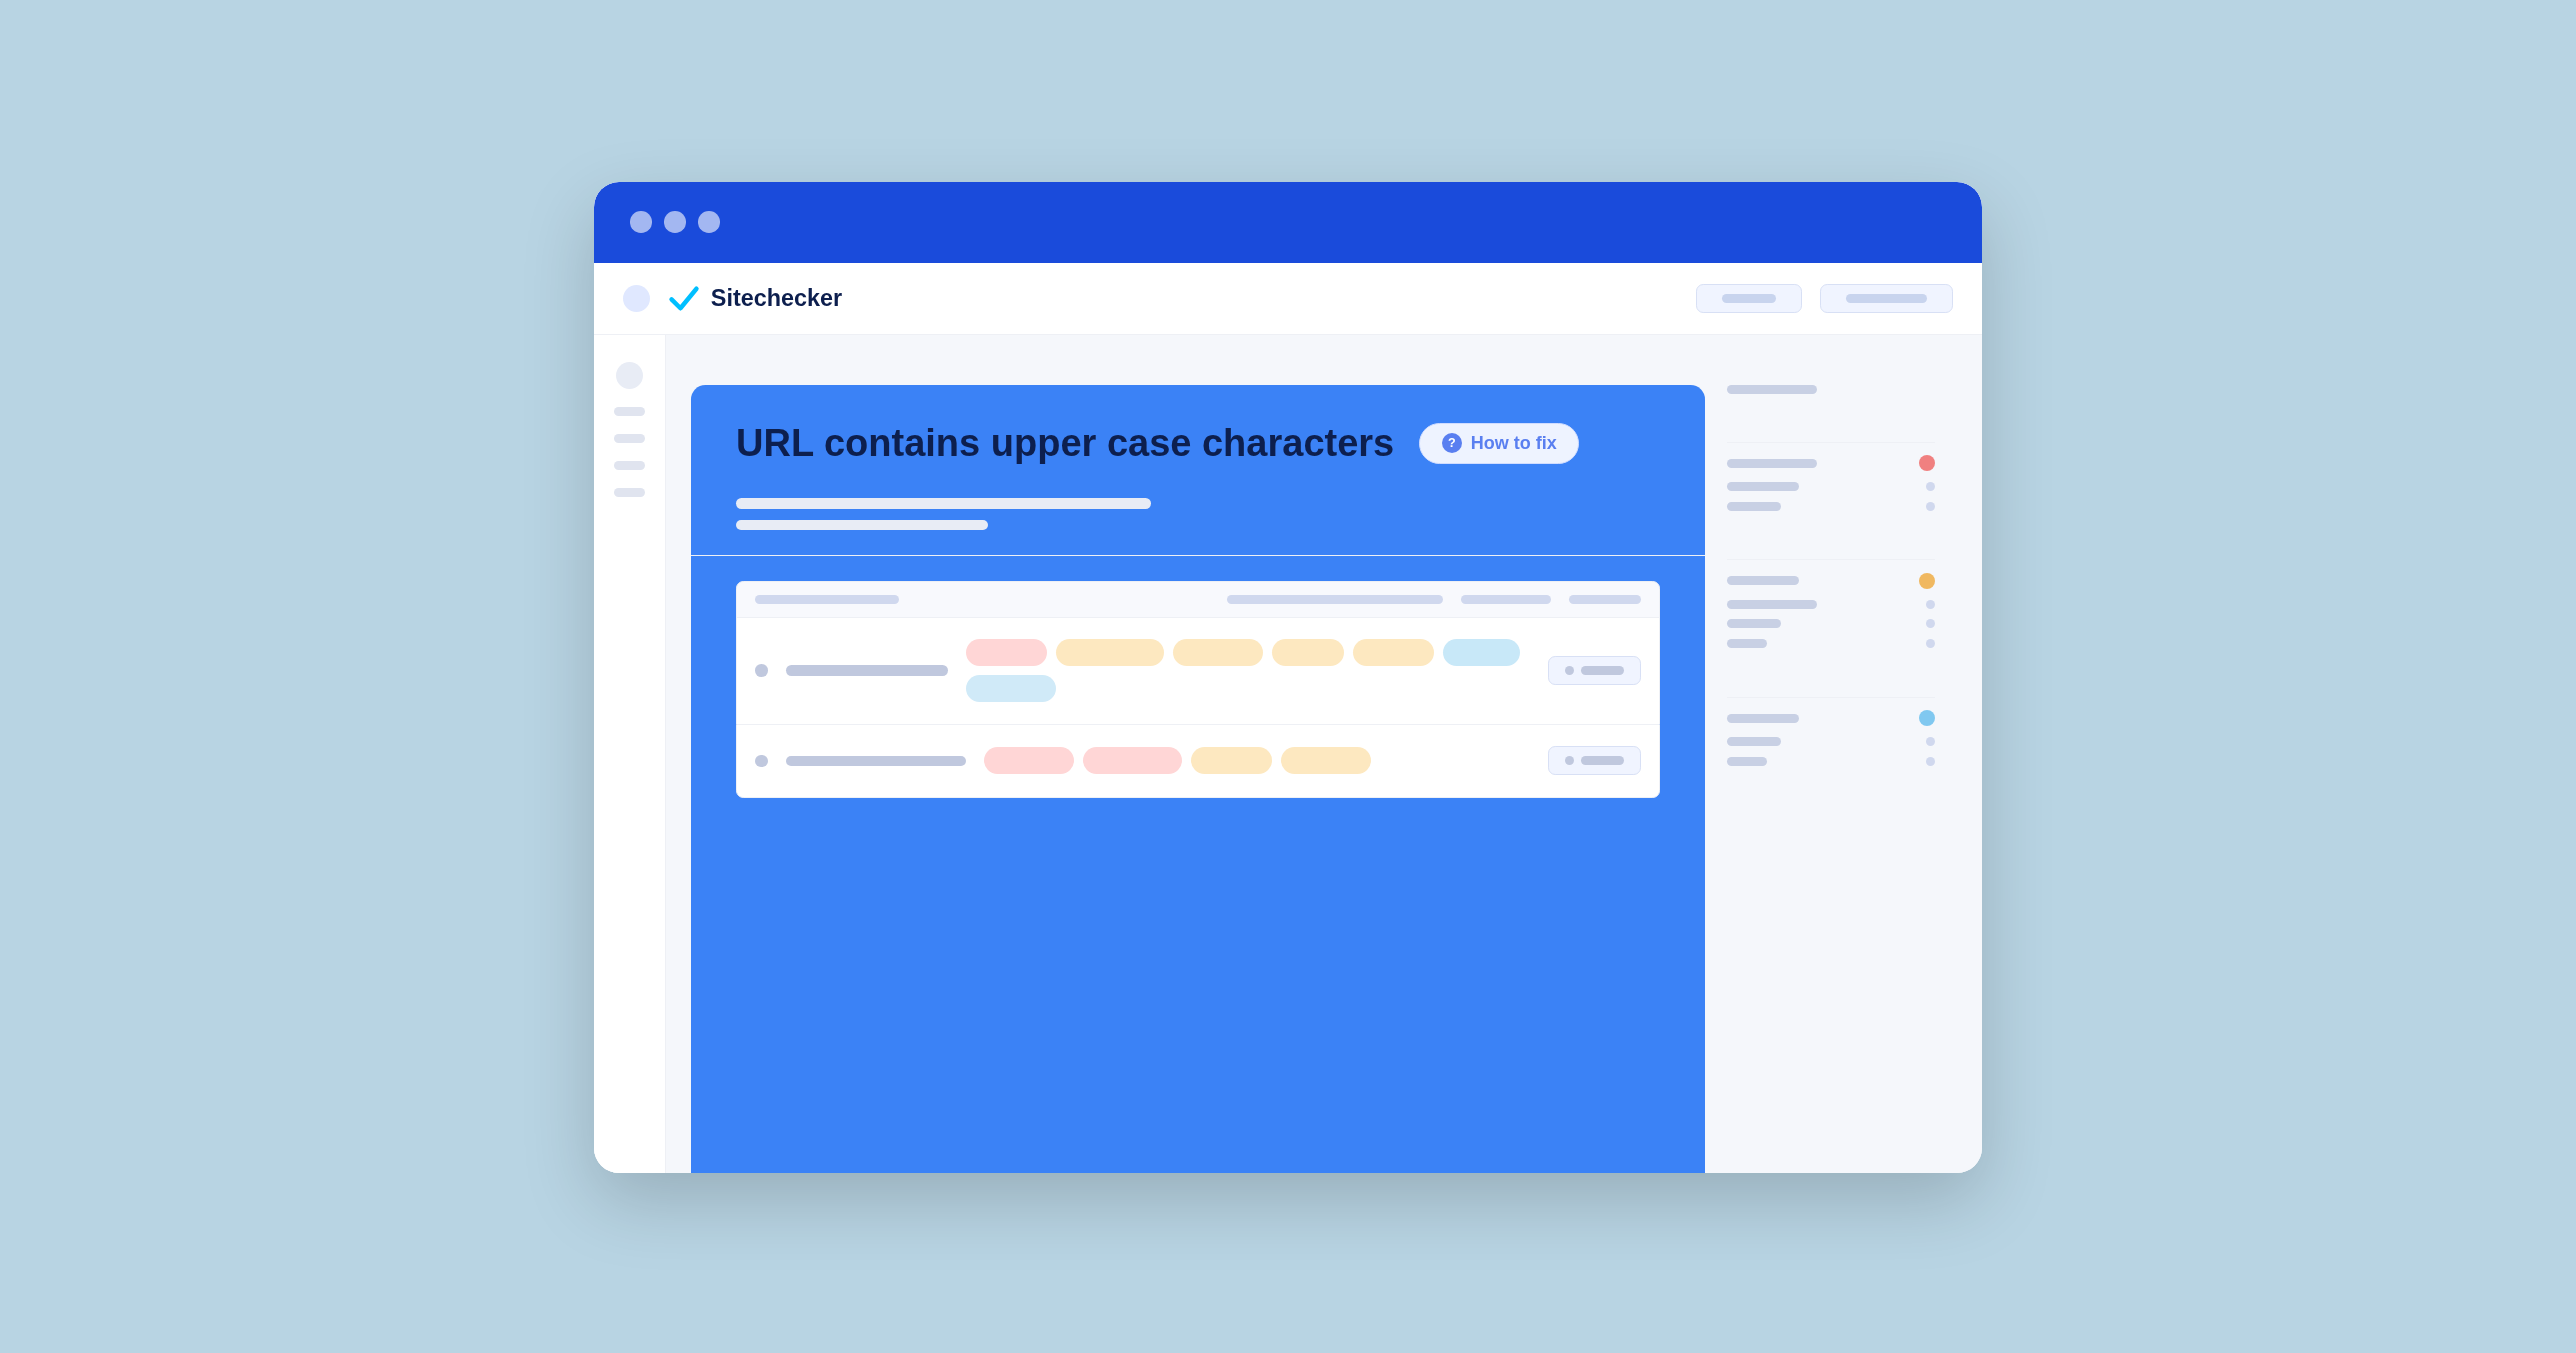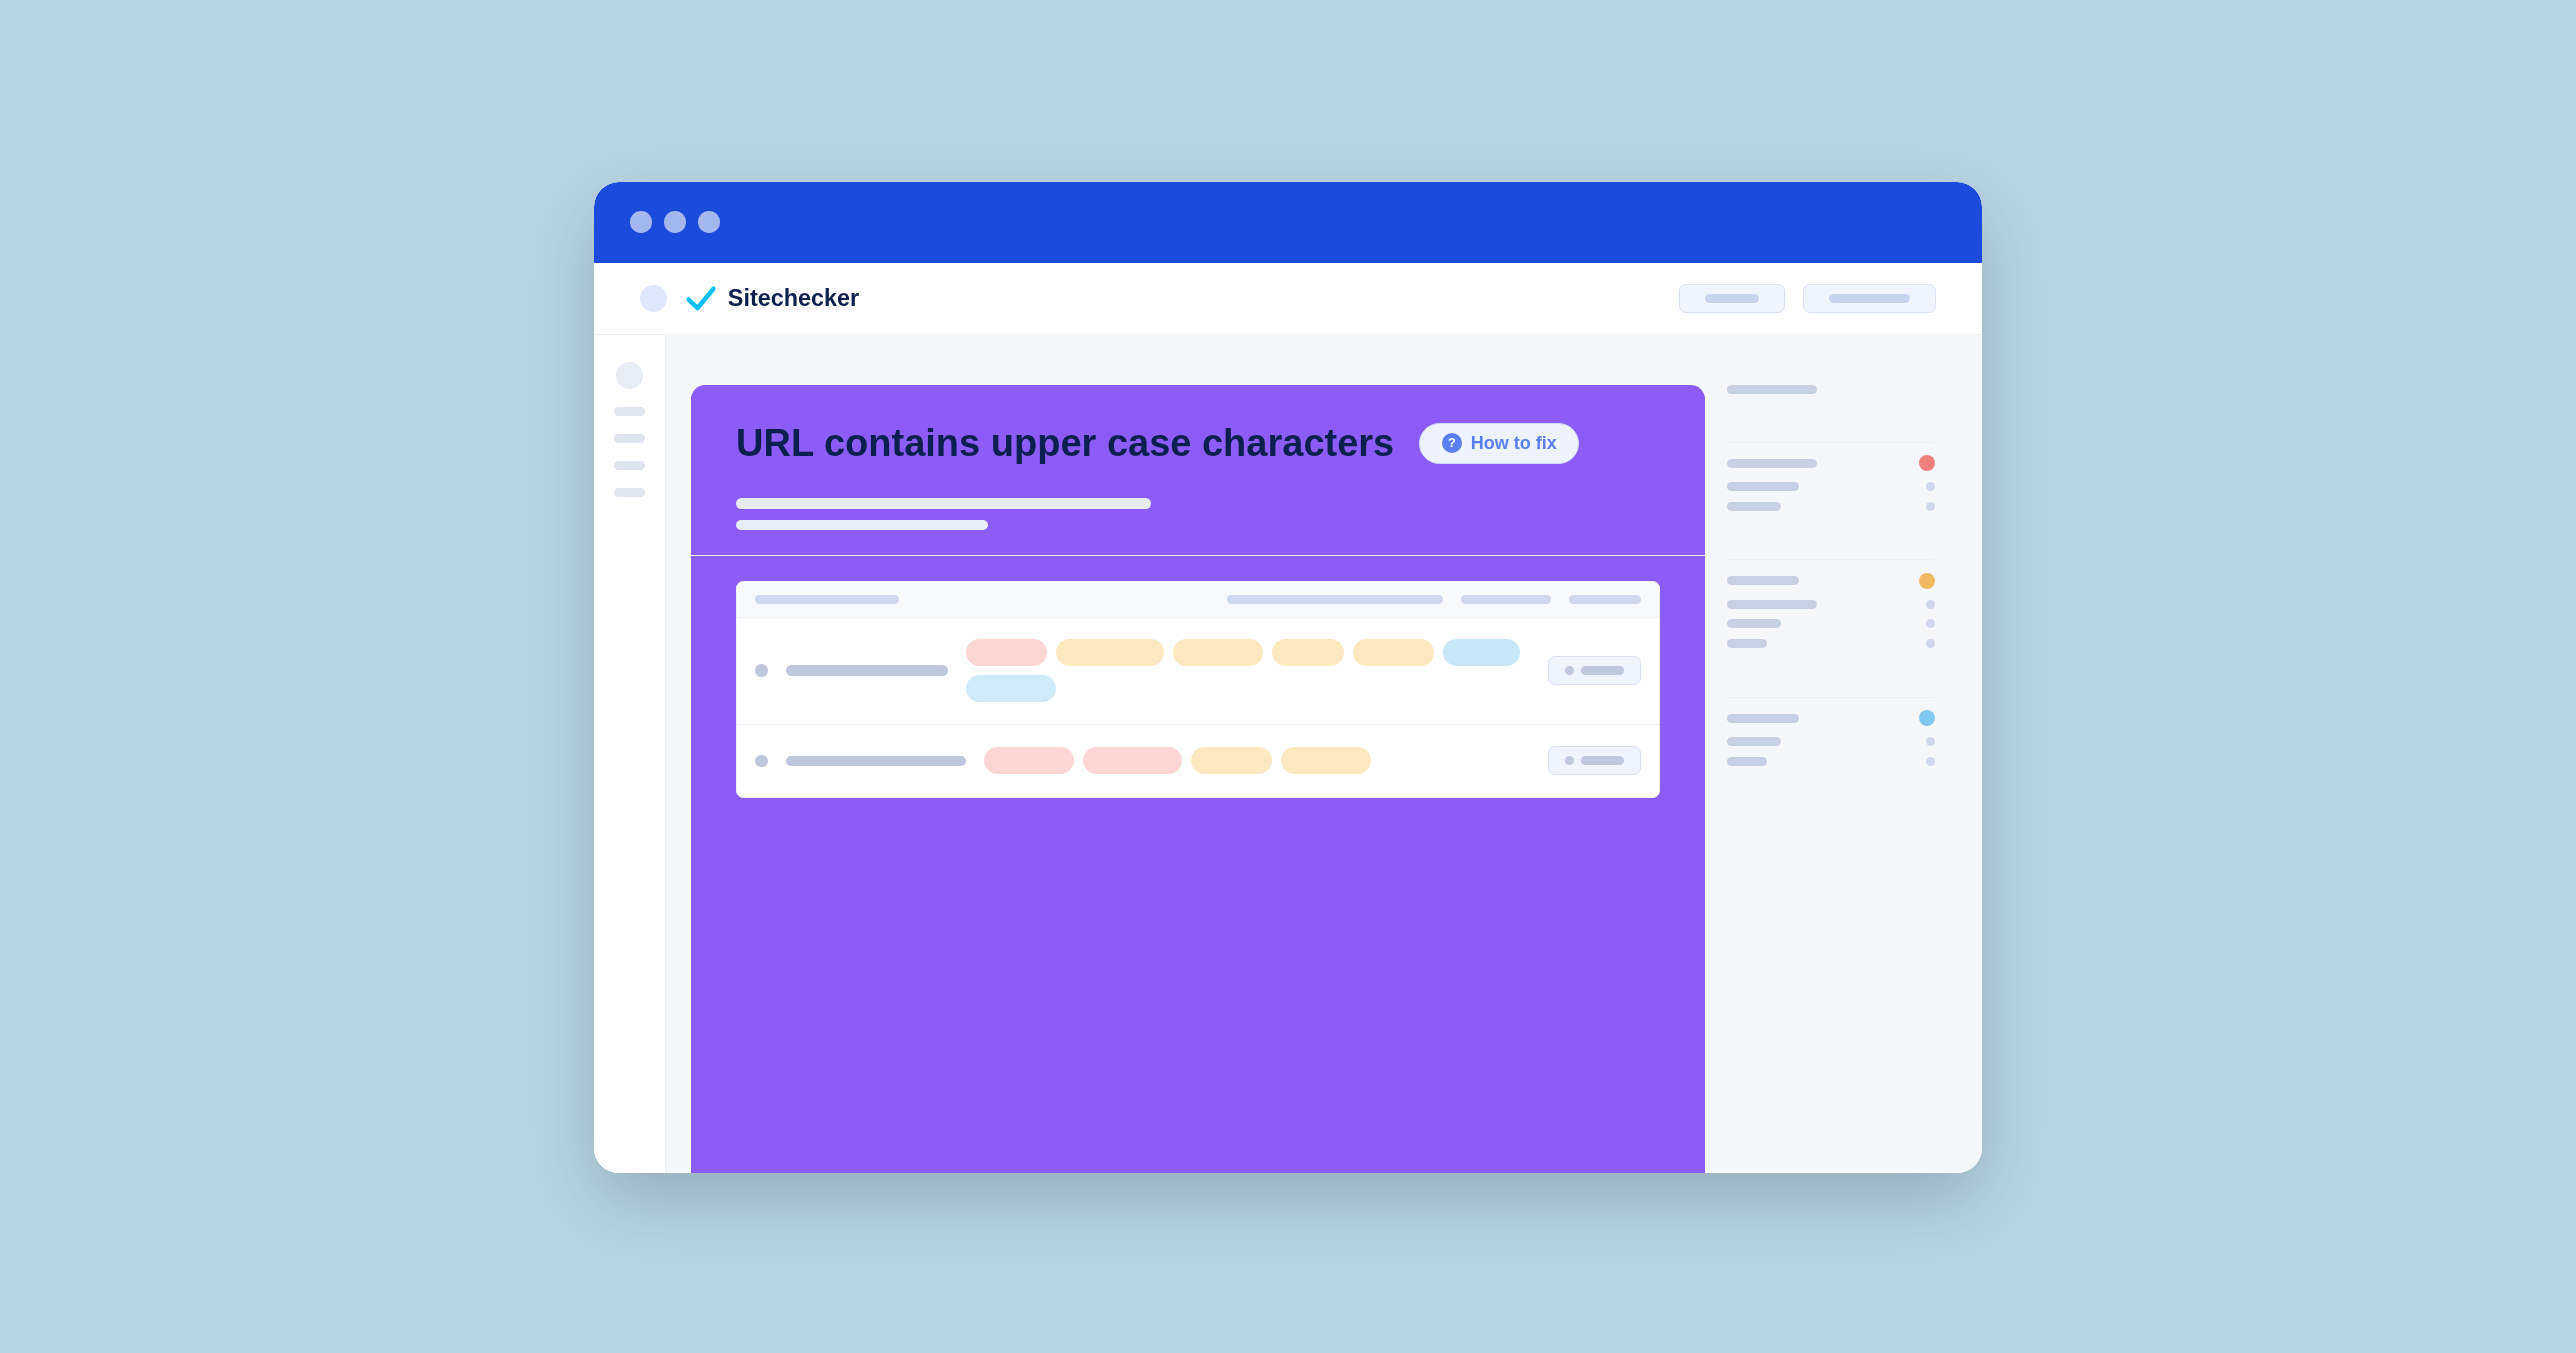--- a/index.html
+++ b/index.html
@@ -71,21 +71,21 @@
     .sidebar-rect {
       width: 31px;
       height: 9px;
       border-radius: 4.5px;
       background: #e0e4ef;
     }
 
     .content-panel {
       flex: 1;
       padding: 36px 45px;
-      background: #8b5cf6;
+      background: #3b82f6;
       margin: 25px 0 25px 25px;
       border-radius: 14.4px;
       overflow: hidden;
     }
 
     .page-header {
       display: flex;
       align-items: center;
       gap: 25px;
       margin-bottom: 32px;
@@ -148,21 +148,21 @@
       background: #eef0f5;
       margin: 0 -45px 25px -45px;
     }
 
     
     .browser-navbar {
       background: #fff;
       height: 72px;
       display: flex;
       align-items: center;
-      padding: 0 46px;
+      padding: 0 29px;
       border-bottom: 0.9px solid #eef0f5;
       gap: 18px;
     }
 
     .nav-logo {
       display: flex;
       align-items: center;
       gap: 10.8px;
       margin-right: auto;
     }

